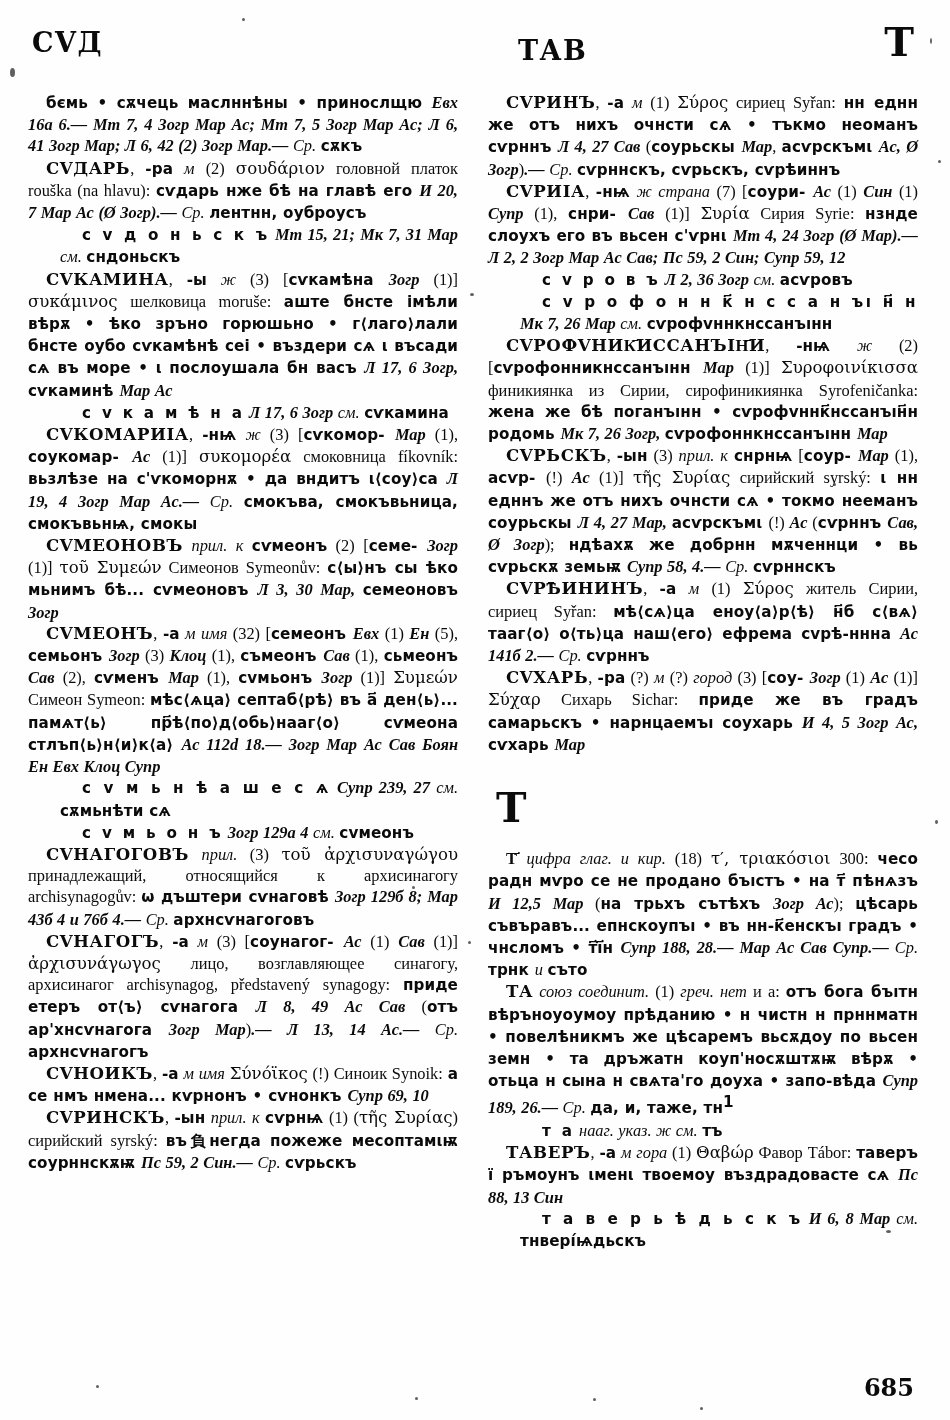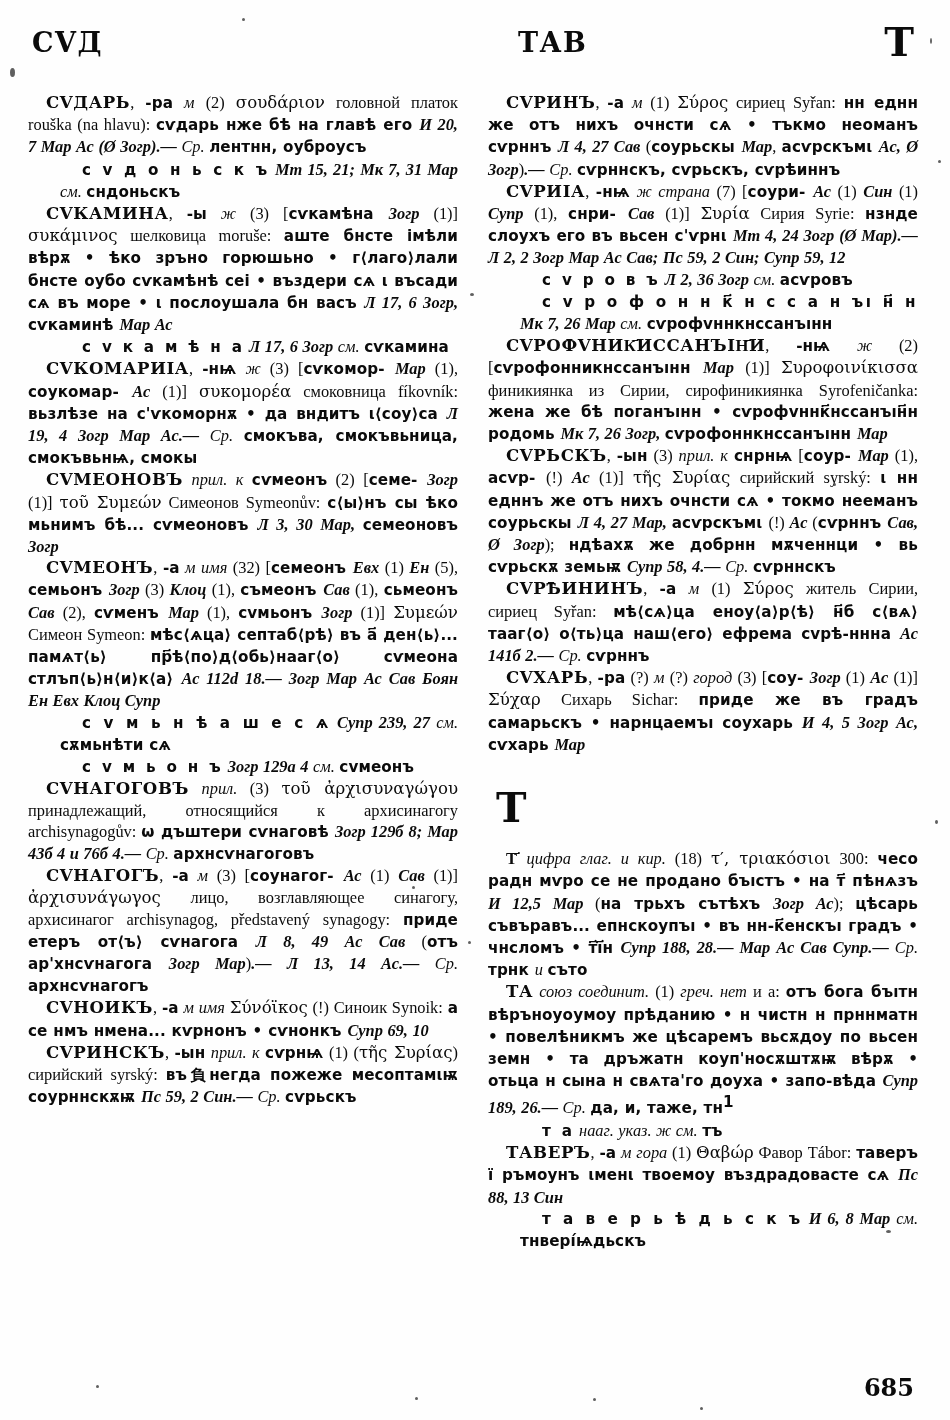--- a/index.html
+++ b/index.html
@@ -38,21 +38,21 @@
     top: 0;
     font-family: "DejaVu Serif", serif;
     font-weight: bold;
     font-size: 27px;
     letter-spacing: 1.5px;
     line-height: 34px;
   }
   .rh-mid {
     position: absolute;
     left: 518px;
-    top: 0;
+    top: 8px;
     font-family: "DejaVu Serif", serif;
     font-weight: bold;
     font-size: 27px;
     letter-spacing: 1.5px;
     line-height: 34px;
   }
   .rh-right {
     position: absolute;
     right: 36px;
     top: -6px;
@@ -170,20 +170,21 @@
 <div class="page">
 
   <div class="running-head">
     <span class="rh-left">СVД</span>
     <span class="rh-mid">ТАВ</span>
     <span class="rh-right">Т</span>
   </div>
 
   <div class="columns">
     <div class="col col-left" id="col-left">
+        <p class="entry"><span class="ocs">бємь • сѫчець маслннѣны • принослщю </span><span class="src">Евх 16а 6.— Мт 7, 4 Зогр Мар Ас; Мт 7, 5 Зогр Мар Ас; Л 6, 41 Зогр Мар; Л 6, 42 (2) Зогр Мар.— </span><span class="srcn">Ср. </span><span class="ocs">сѫкъ</span></p>
         <p class="entry"><span class="hw">СVДАРЬ</span><span>, </span><span class="ocs">-ра</span><span> </span><span class="gram">м</span><span> (2) </span><span class="gr">σουδάριον</span><span> </span><span class="ru">головной платок</span><span> </span><span class="cz">rouška (na hlavu)</span><span>: </span><span class="ocs">сѵдарь нже бѣ на главѣ его </span><span class="src">И 20, 7 Мар Ас (Ø Зогр).— </span><span class="srcn">Ср. </span><span class="ocs">лентнн, оуброусъ</span></p>
         <p class="entry subentry"><span class="ocs-sp">с v д о н ь с к ъ</span><span> </span><span class="src">Мт 15, 21; Мк 7, 31 Мар</span><span> </span><span class="srcn">см. </span><span class="ocs">сндоньскъ</span></p>
         <p class="entry"><span class="hw">СVКАМИНА</span><span>, </span><span class="ocs">-ы</span><span> </span><span class="gram">ж</span><span> (3) [</span><span class="ocs">сѵкамѣна </span><span class="src">Зогр</span><span> (1)] </span><span class="gr">συκάμινος</span><span> </span><span class="ru">шелковица</span><span> </span><span class="cz">moruše</span><span>: </span><span class="ocs">аште бнсте iмѣли вѣрѫ • ѣко зръно горюшьно • г⟨лаго⟩лали бнсте оубо сѵкамѣнѣ сеi • въздери сѧ ι въсади сѧ въ море • ι послоушала бн васъ </span><span class="src">Л 17, 6 Зогр, </span><span class="ocs">сѵкаминѣ </span><span class="src">Мар Ас</span></p>
         <p class="entry subentry"><span class="ocs-sp">с v к а м ѣ н а</span><span> </span><span class="src">Л 17, 6 Зогр</span><span> </span><span class="srcn">см. </span><span class="ocs">сѵкамина</span></p>
         <p class="entry"><span class="hw">СVКОМАРИIА</span><span>, </span><span class="ocs">-нѩ</span><span> </span><span class="gram">ж</span><span> (3) [</span><span class="ocs">сѵкомор- </span><span class="src">Мар</span><span> (1), </span><span class="ocs">соукомар- </span><span class="src">Ас</span><span> (1)] </span><span class="gr">συκομορέα</span><span> </span><span class="ru">смоковница</span><span> </span><span class="cz">fíkovník</span><span>: </span><span class="ocs">вьзлѣзе на с'ѵкоморнѫ • да вндитъ ι⟨соу⟩са </span><span class="src">Л 19, 4 Зогр Мар Ас.— </span><span class="srcn">Ср. </span><span class="ocs">смокъва, смокъвьница, смокъвьнѩ, смокы</span></p>
         <p class="entry"><span class="hw">СVМЕОНОВЪ</span><span> </span><span class="gram">прил. к </span><span class="ocs">сѵмеонъ</span><span> (2) [</span><span class="ocs">семе- </span><span class="src">Зогр</span><span> (1)] </span><span class="gr">τοῦ Συμεών</span><span> </span><span class="ru">Симеонов</span><span> </span><span class="cz">Symeonův</span><span>: </span><span class="ocs">с⟨ы⟩нъ сы ѣко мьнимъ бѣ... сѵмеоновъ </span><span class="src">Л 3, 30 Мар, </span><span class="ocs">семеоновъ </span><span class="src">Зогр</span></p>
         <p class="entry"><span class="hw">СVМЕОНЪ</span><span>, </span><span class="ocs">-а</span><span> </span><span class="gram">м имя</span><span> (32) [</span><span class="ocs">семеонъ </span><span class="src">Евх</span><span> (1) </span><span class="src">Ен</span><span> (5), </span><span class="ocs">семьонъ </span><span class="src">Зогр</span><span> (3) </span><span class="src">Клоц</span><span> (1), </span><span class="ocs">съмеонъ </span><span class="src">Сав</span><span> (1), </span><span class="ocs">сьмеонъ </span><span class="src">Сав</span><span> (2), </span><span class="ocs">сѵменъ </span><span class="src">Мар</span><span> (1), </span><span class="ocs">сvмьонъ </span><span class="src">Зогр</span><span> (1)] </span><span class="gr">Συμεών</span><span> </span><span class="ru">Симеон</span><span> </span><span class="cz">Symeon</span><span>: </span><span class="ocs">мѣс⟨ѧца⟩ септаб⟨рѣ⟩ въ а҃ ден⟨ь⟩... памѧт⟨ь⟩ пр҃ѣ⟨по⟩д⟨обь⟩нааг⟨о⟩ сѵмеона стлъп⟨ь⟩н⟨и⟩к⟨а⟩ </span><span class="src">Ас 112d 18.— Зогр Мар Ас Сав Боян Ен Евх Клоц Супр</span></p>
         <p class="entry subentry"><span class="ocs-sp">с v м ь н ѣ а ш е   с ѧ</span><span> </span><span class="src">Супр 239, 27</span><span> </span><span class="srcn">см. </span><span class="ocs">сѫмьнѣти сѧ</span></p>
         <p class="entry subentry"><span class="ocs-sp">с v м ь о н ъ</span><span> </span><span class="src">Зогр 129а 4</span><span> </span><span class="srcn">см. </span><span class="ocs">сvмеонъ</span></p>
         <p class="entry"><span class="hw">СVНАГОГОВЪ</span><span> </span><span class="gram">прил.</span><span> (3) </span><span class="gr">τοῦ ἀρχισυναγώγου</span><span> </span><span class="ru">принадлежащий, относящийся к архисинагогу</span><span> </span><span class="cz">archisynagogův</span><span>: </span><span class="ocs">ѡ дъштери сѵнаговѣ </span><span class="src">Зогр 129б 8; Мар 43б 4 и 76б 4.— </span><span class="srcn">Ср. </span><span class="ocs">архнсѵнагоговъ</span></p>

